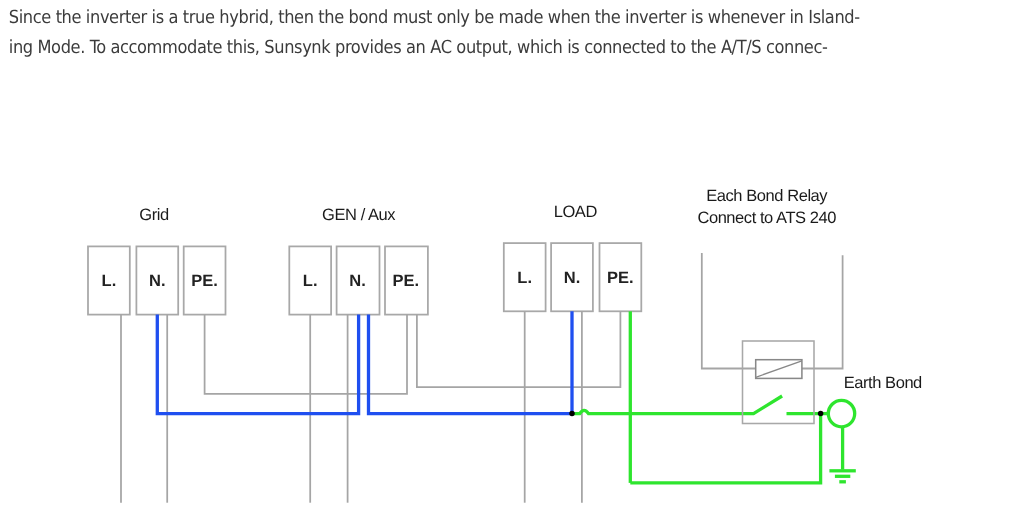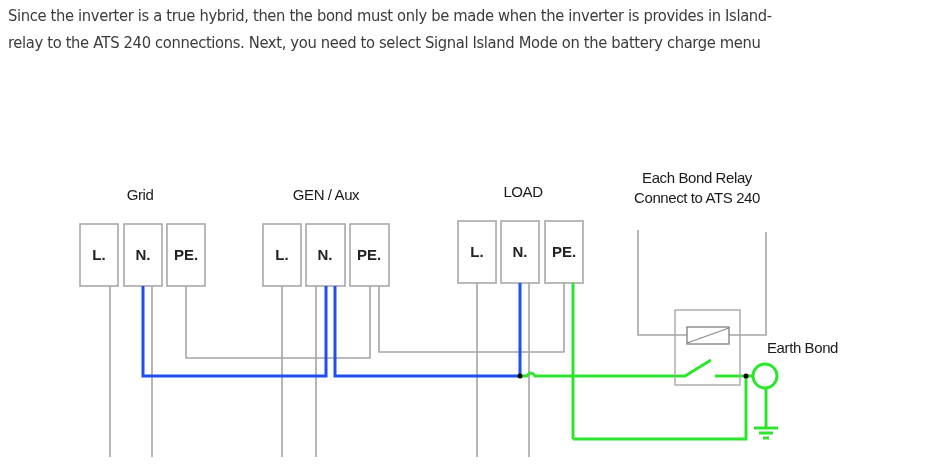--- a/index.html
+++ b/index.html
@@ -16,22 +16,22 @@
   .term { font-family:"Liberation Sans", sans-serif; font-size:15px; font-weight:bold; fill:#222; }
   .box { fill:#fff; stroke:#a8a8a8; stroke-width:1.6; }
   .gw { fill:none; stroke:#a5a5a5; stroke-width:1.6; }
   .bw { fill:none; stroke:#1f4ff0; stroke-width:3; }
   .grw { fill:none; stroke:#2ee52e; stroke-width:3; }
 </style>
 </head>
 <body>
 
 <div class="para">
-  <span class="line">Since the inverter is a true hybrid, then the bond must only be made when the inverter is provides in Island-</span>
-  <span class="line">relay to the ATS 240 connections. Next, you need to select Signal Island Mode on the battery charge menu</span>
+  <span class="line">Since the inverter is a true hybrid, then the bond must only be made when the inverter is whenever in Island-</span>
+  <span class="line">ing Mode. To accommodate this, Sunsynk provides an AC output, which is connected to the A/T/S connec-</span>
 </div>
 
 <svg id="diagram" width="932" height="471" viewBox="0 0 932 471">
 
   <text class="lbl" x="140" y="200" text-anchor="middle">Grid</text>
   <text class="lbl" x="326" y="200" text-anchor="middle">GEN / Aux</text>
   <text class="lbl" x="523" y="197" text-anchor="middle">LOAD</text>
   <text class="lbl" x="697" y="183" text-anchor="middle">Each Bond Relay</text>
   <text class="lbl" x="697" y="203" text-anchor="middle">Connect to ATS 240</text>
 

